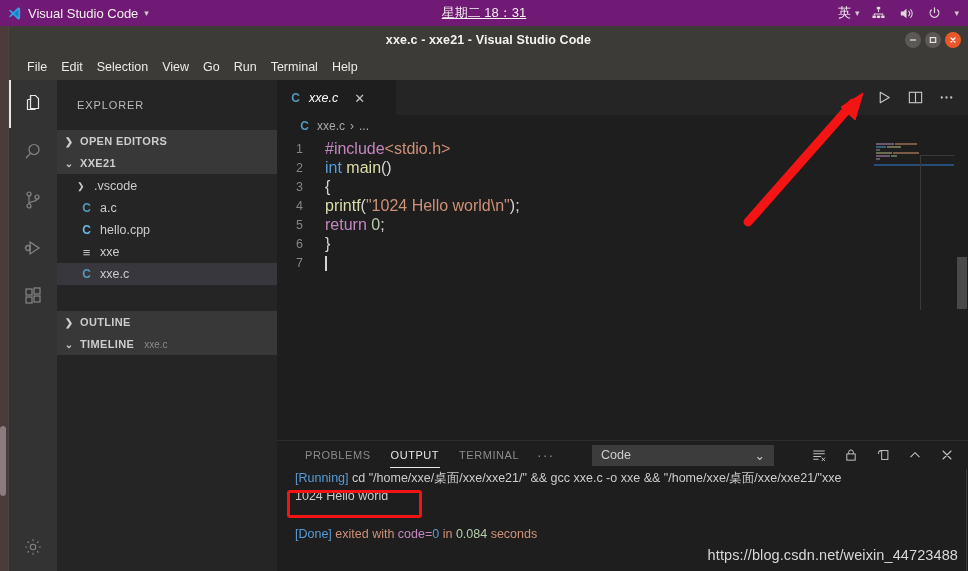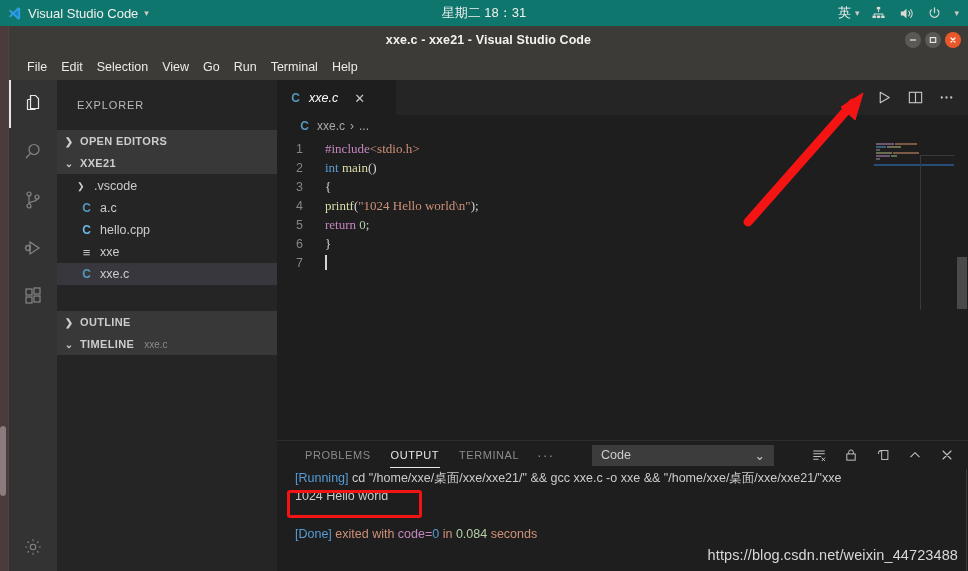--- a/index.html
+++ b/index.html
@@ -6,30 +6,30 @@
   html, body {
     width: 968px; height: 571px; overflow: hidden;
     font-family: "Liberation Sans", sans-serif;
     background: #1e1e1e;
   }
   #root { position: relative; width: 968px; height: 571px; }
 
   
   .gnome-panel {
     position: absolute; left: 0; top: 0; width: 968px; height: 26px;
-    background: #0f766e; display: flex; align-items: center;
+    background: #701a75; display: flex; align-items: center;
     color: #e6e3e0; font-size: 12.5px;
   }
   .gp-left { display: flex; align-items: center; gap: 6px; padding-left: 7px; }
   .vsc-logo { width: 15px; height: 15px; display: block; }
   .gp-appname { font-size: 13px; color: #f2f0ee; }
   .caret { font-size: 9px; color: #cfcbc6; line-height: 1; }
   .gp-center {
     position: absolute; left: 0; right: 0; text-align: center;
-    font-size: 13px; color: #f2f0ee; pointer-events: none;
+    font-size: 13px; color: #f2f0ee; pointer-events: none; text-decoration: underline;
   }
   .gp-center span { pointer-events: auto; }
   .gp-right {
     margin-left: auto; display: flex; align-items: center;
     gap: 11px; padding-right: 9px;
   }
   .gp-ime { font-size: 13px; color: #f2f0ee; display: flex; align-items: center; gap: 4px; }
   .gp-icon { width: 17px; height: 17px; display: block; }
 
   
@@ -130,21 +130,21 @@
     font-size: 12px; color: #a9a9a9; background: #1e1e1e;
   }
 
   .code-area { flex: 1; position: relative; overflow: hidden; background: #1e1e1e; }
   .code-lines { padding-top: 2px; font-family: "DejaVu Sans Mono", monospace; font-size: 13px; }
   .cline { height: 19px; display: flex; align-items: center; white-space: pre; }
   .lnum {
     width: 48px; text-align: right; padding-right: 22px; color: #858585;
     font-size: 12.5px; font-family: "Liberation Sans", sans-serif; flex: 0 0 48px;
   }
-  .ctext { color: #d4d4d4; font-size: 13px; font-family: Liberation Serif, serif; }
+  .ctext { color: #d4d4d4; font-size: 16px; font-family: Liberation Sans, sans-serif; }
   .t-pre { color: #c586c0; }
   .t-inc { color: #ce9178; }
   .t-kw  { color: #569cd6; }
   .t-fn  { color: #dcdcaa; }
   .t-str { color: #ce9178; }
   .t-ctl { color: #c586c0; }
   .t-num { color: #b5cea8; }
   .t-pun { color: #d4d4d4; }
   .caret-bar {
     display: inline-block; width: 1.5px; height: 15px; background: #d4d4d4; vertical-align: -3px;

